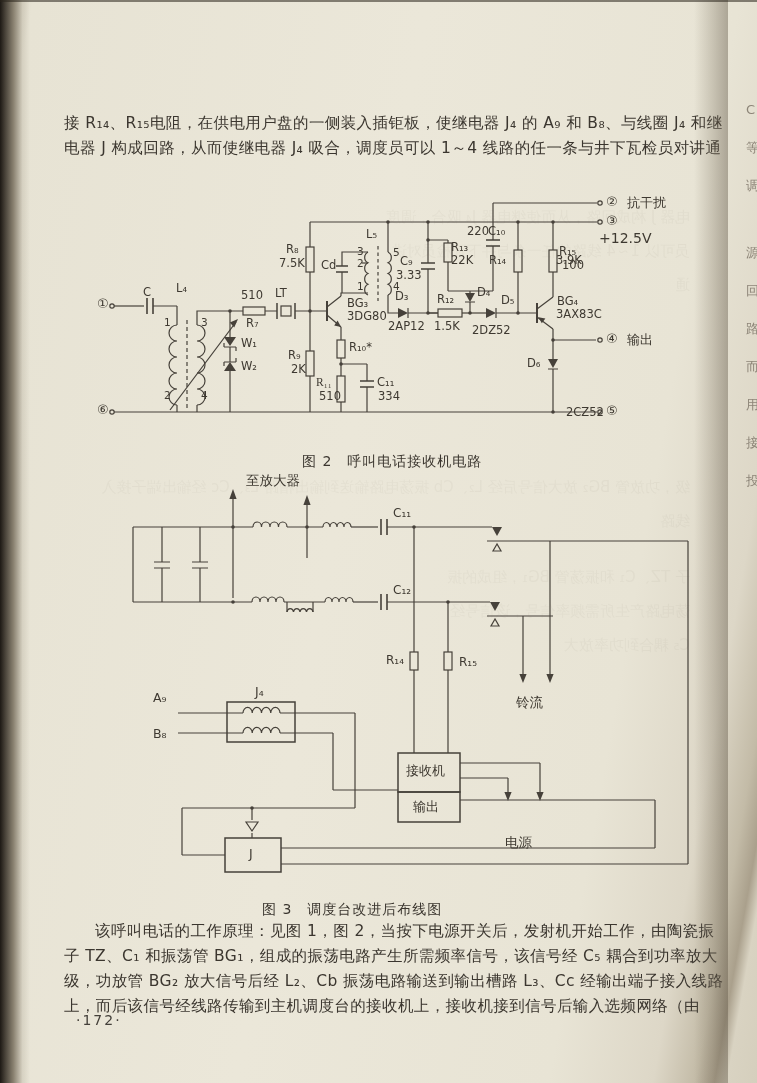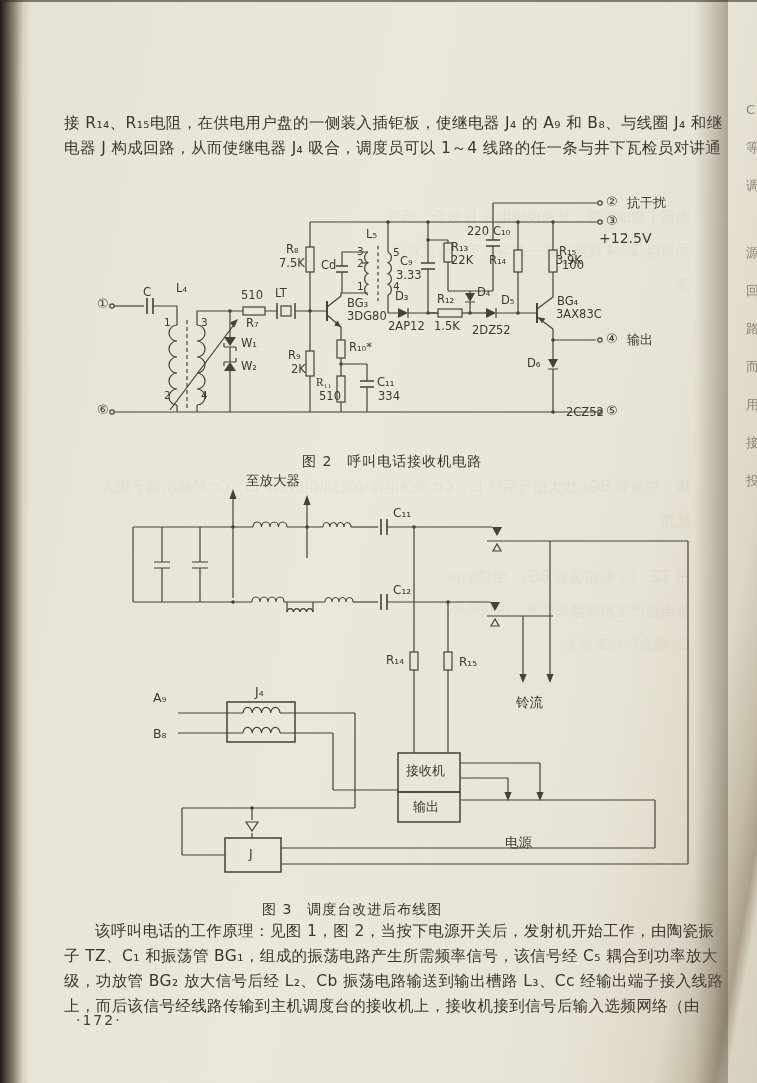--- a/index.html
+++ b/index.html
@@ -257,21 +257,21 @@
       <span class="clabel" style="left: 393px; top: 281px; font-size: 10.5px;">4</span>
       <span class="clabel" style="left: 400px; top: 256px;">C₉</span>
       <span class="clabel" style="left: 396px; top: 270px;">3.33</span>
       <span class="clabel" style="left: 395px; top: 291px;">D₃</span>
       <span class="clabel" style="left: 388px; top: 321px;">2AP12</span>
       <span class="clabel" style="left: 437px; top: 294px;">R₁₂</span>
       <span class="clabel" style="left: 434px; top: 321px; text-align: right;">1.5K</span>
       <span class="clabel" style="left: 451px; top: 242px;">R₁₃</span>
       <span class="clabel" style="left: 451px; top: 255px;">22K</span>
       <span class="clabel" style="left: 467px; top: 226px;">220</span>
-      <span class="clabel" style="left: 472px; top: 226px; padding-left: 21px;">C₁₀</span>
+      <span class="clabel" style="left: 488px; top: 226px;">C₁₀</span>
       <span class="clabel" style="left: 477px; top: 287px;">D₄</span>
       <span class="clabel" style="left: 501px; top: 295px;">D₅</span>
       <span class="clabel" style="left: 472px; top: 325px;">2DZ52</span>
       <span class="clabel" style="left: 489px; top: 255px;">R₁₄</span>
       <span class="clabel" style="left: 524px; top: 255px; padding-left: 32px;">3.9K</span>
       <span class="clabel" style="left: 559px; top: 246px;">R₁₅</span>
       <span class="clabel" style="left: 562px; top: 260px;">100</span>
       <span class="clabel" style="left: 557px; top: 296px;">BG₄</span>
       <span class="clabel" style="left: 556px; top: 309px;">3AX83C</span>
       <span class="clabel" style="left: 527px; top: 358px;">D₆</span>

